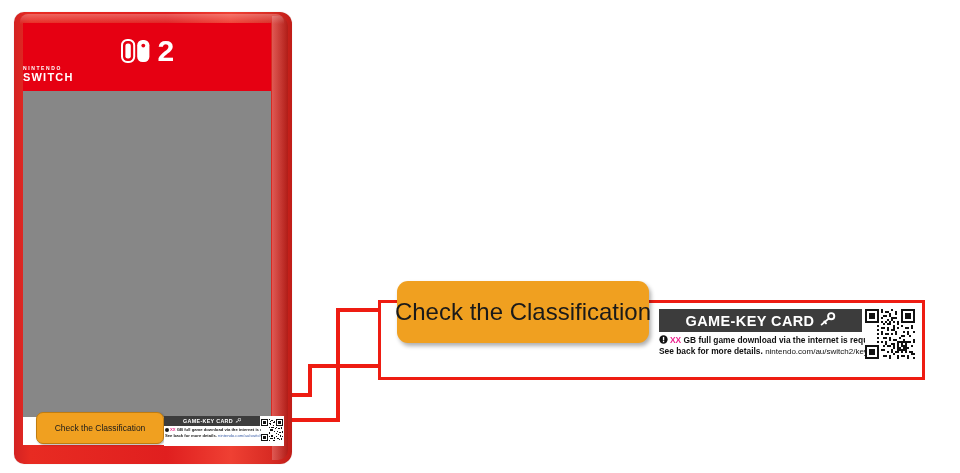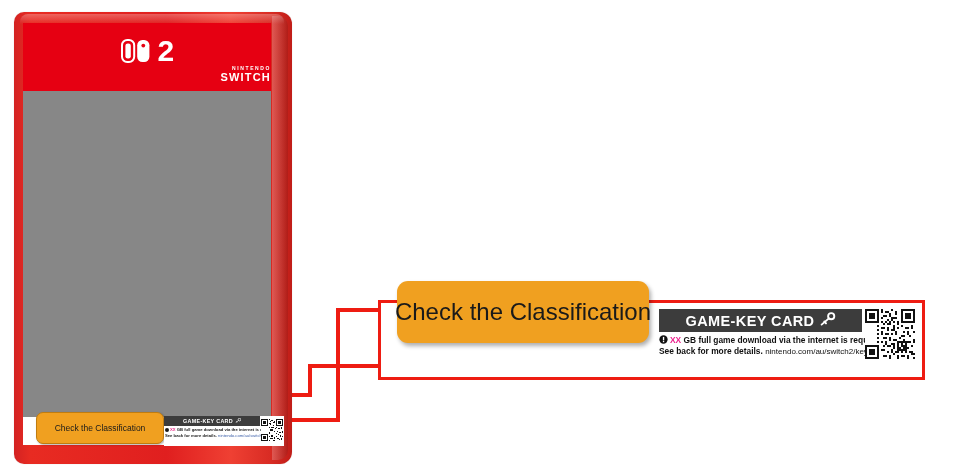--- a/index.html
+++ b/index.html
@@ -99,21 +99,21 @@
     font-weight: bold;
     line-height: 24px;
     letter-spacing: -1px;
     margin-left: 2px;
     font-family: "Liberation Sans", sans-serif;
   }
   #logo-wordmark {
     position: absolute;
     left: 0; top: 42px;
     width: 248px;
-    text-align: right;
+    text-align: left;
   }
   #logo-nintendo-text {
     color: #ffffff;
     font-size: 5px;
     font-weight: bold;
     letter-spacing: 1.6px;
     display: block;
     line-height: 6px;
     font-family: "Liberation Sans", sans-serif;
   }

